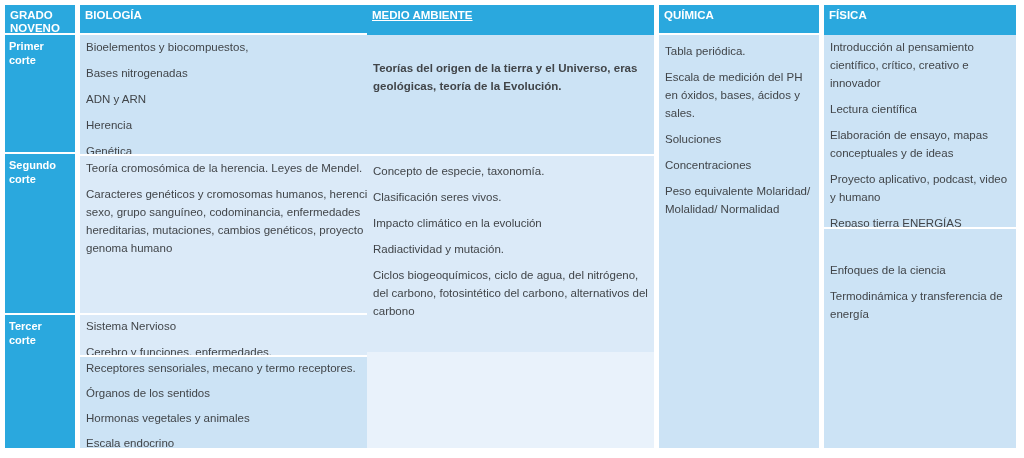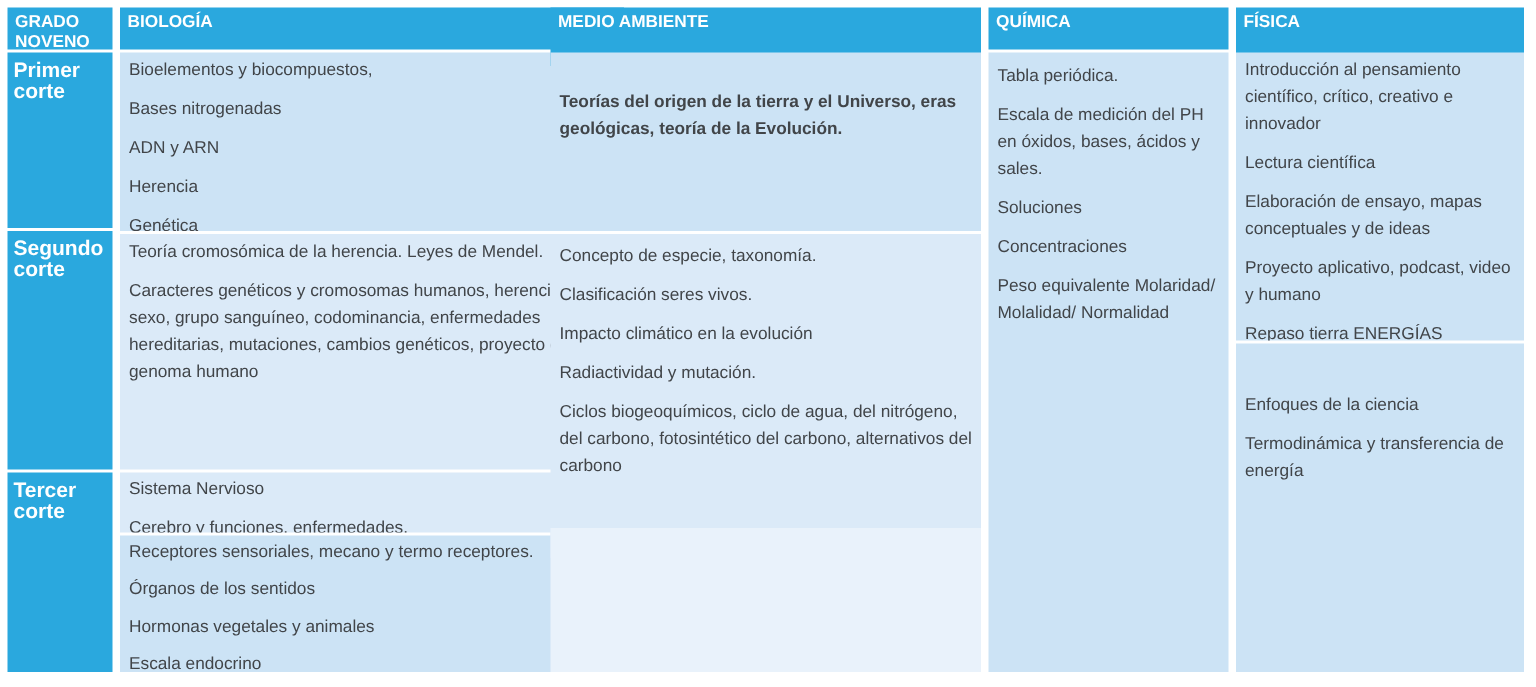--- a/index.html
+++ b/index.html
@@ -6,21 +6,21 @@
   .page{position:relative;width:1024px;height:458px;background:#ffffff;overflow:hidden;
         font-family:"Liberation Sans",sans-serif;color:#414549;}
   .table{position:absolute;left:5px;top:5px;width:1014px;height:443px;}
   .col{position:absolute;top:0;height:443px;}
   .cell{position:absolute;left:0;right:3px;overflow:hidden;box-sizing:border-box;
         font-size:11.5px;padding:3px 6px 0 6px;}
   .cell p{margin:0 0 8px 0;line-height:18px;}
   .tight p{margin:0 0 7px 0;}
   .head{background:#2AA8DE;color:#ffffff;font-weight:bold;font-size:11.5px;
         padding:4px 5px 0 5px;line-height:13px;}
-  .label{background:#2AA8DE;color:#ffffff;font-weight:bold;font-size:14px;
+  .label{background:#2AA8DE;color:#ffffff;font-weight:bold;font-size:11px;
          padding:4px 4px 0 4px;line-height:14px;}
   .bgA{background:#CCE3F5;}
   .bgB{background:#DBEAF8;}
   .bgC{background:#E9F2FB;}
   
   .col-grade {left:0;   width:73px;}
   .col-bio   {left:75px; width:339px;}
   .col-medio {left:362px;width:290px;}
   .col-quim  {left:654px;width:163px;}
   .col-fis   {left:819px;width:195px;}
@@ -57,21 +57,21 @@
         </div>
       <div class="cell bgA tight" style="top:352px;height:91px;padding-top:2px;">
           <p>Receptores sensoriales, mecano y termo receptores.</p>
           <p>Órganos de los sentidos</p>
           <p>Hormonas vegetales y animales</p>
           <p>Escala endocrino</p>
         </div>
     </div>
 
     <div class="col col-medio">
-      <div class="cell head" style="top:0;height:39px;">MEDIO AMBIENTE</div>
+      <div class="cell head" style="top:0;height:39px;text-decoration:underline;">MEDIO AMBIENTE</div>
       <div class="cell bgA" style="top:30px;height:119px;padding-top:24px;font-weight:bold;">
           <p>Teorías del origen de la tierra y el Universo, eras geológicas, teoría de la Evolución.</p>
         </div>
       <div class="cell bgB" style="top:151px;height:216px;padding-top:6px;">
           <p>Concepto de especie, taxonomía.</p>
           <p>Clasificación seres vivos.</p>
           <p>Impacto climático en la evolución</p>
           <p>Radiactividad y mutación.</p>
           <p>Ciclos biogeoquímicos, ciclo de agua, del nitrógeno, del carbono, fotosintético del carbono, alternativos del carbono</p>
         </div>

